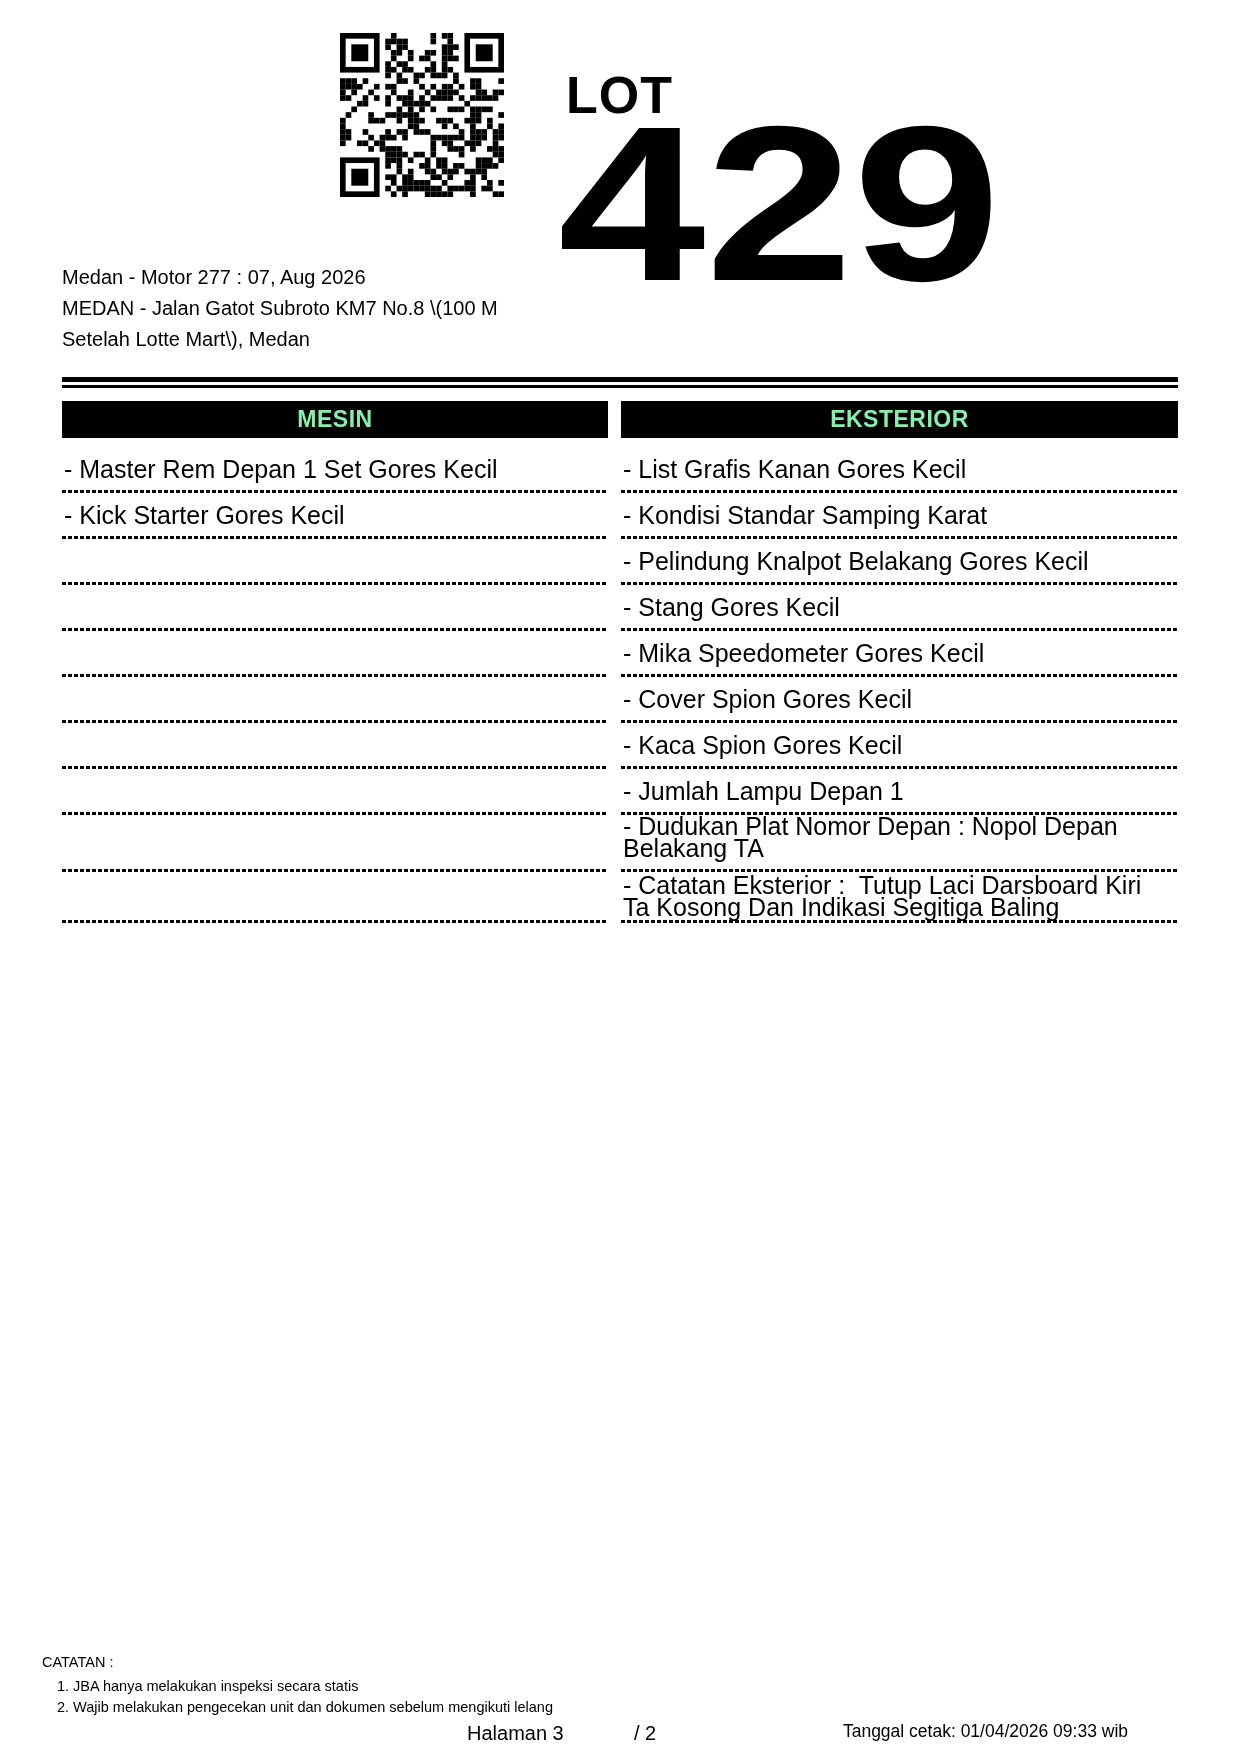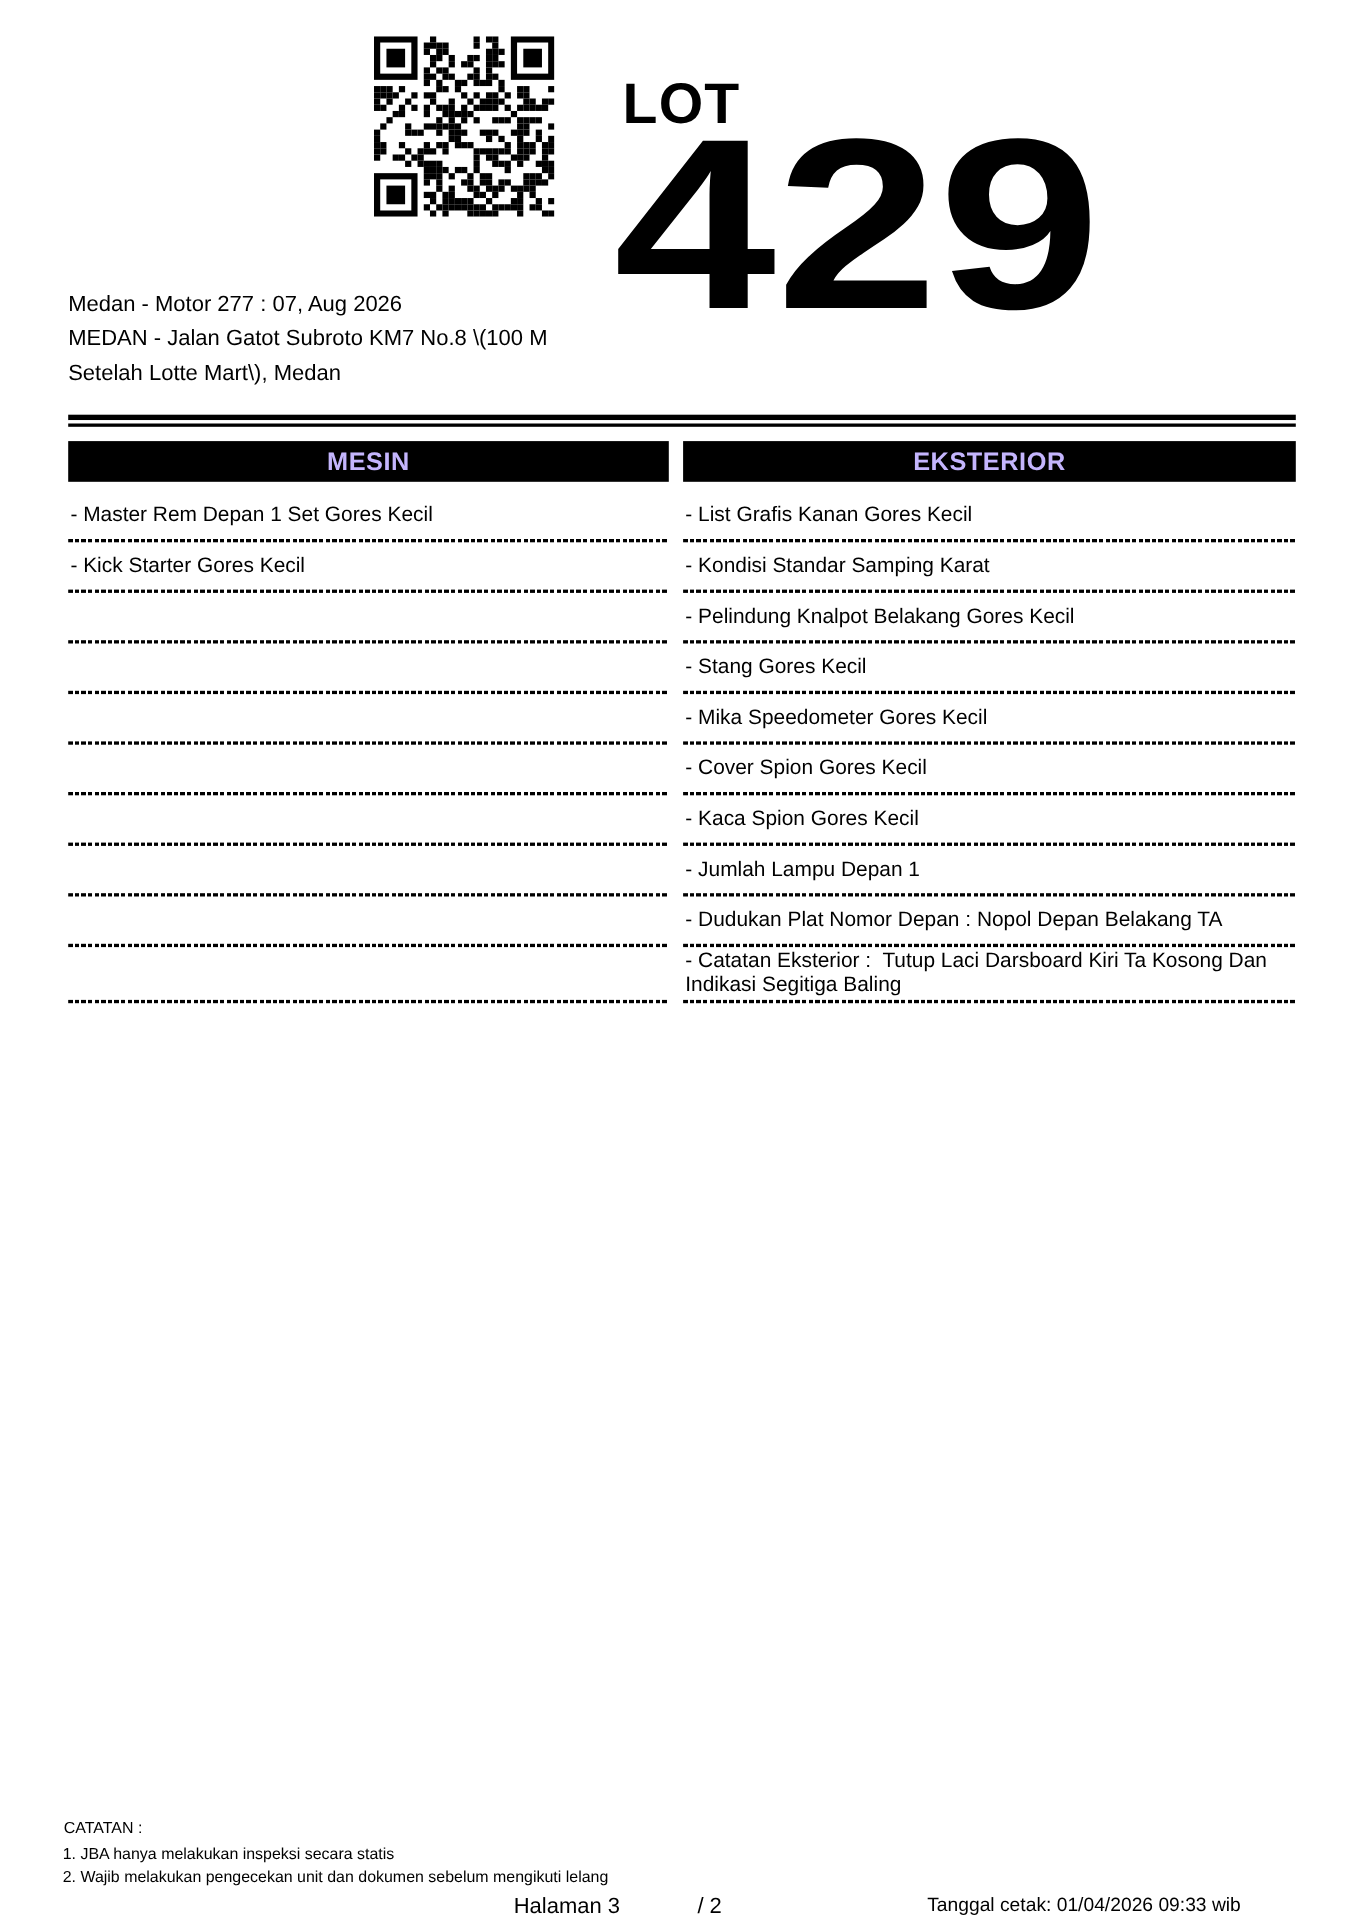--- a/index.html
+++ b/index.html
@@ -29,49 +29,49 @@
     position:absolute;left:62px;top:262px;width:470px;
     font-size:20px;line-height:31px;
   }
   
   #double-rule{position:absolute;left:62px;top:377px;width:1116px;height:11px;}
   #double-rule .thick{height:5px;background:#000;}
   #double-rule .gap{height:3px;background:#fff;}
   #double-rule .thin{height:3px;background:#000;}
   
   .colbar{
-    position:absolute;top:401px;height:37px;background:#000;color:#c4b5fd;
+    position:absolute;top:401px;height:37px;background:#000;color:#86efac;
     font-size:23px;font-weight:bold;line-height:37px;text-align:center;
     letter-spacing:0.5px;
   }
   #bar-mesin{left:62px;width:546px;}
   #bar-eksterior{left:621px;width:557px;}
   
   #rows{position:absolute;left:62px;top:438px;width:1116px;}
   .row{display:flex;min-height:46px;}
   .row.r1{min-height:55px;}
   .row.r10{min-height:51px;}
   .cell{
     box-sizing:border-box;position:relative;
     display:flex;align-items:flex-end;
     padding:0 4px 13px 2px;
-    font-size:19px;line-height:22px;
+    font-size:25px;line-height:22px;
     white-space:pre-wrap;
   }
   .cell::after{
     content:"";position:absolute;left:0;right:0;bottom:0;height:3px;
     background:repeating-linear-gradient(to right,#000 0 4px,transparent 4px 6px);
   }
   .cell.left{width:546px;}
   .colgap{width:13px;}
   .cell.right{width:557px;}
   .row.r10 .cell{padding-bottom:5px;}
   
   #notes{position:absolute;left:42px;top:1652px;font-size:14.5px;line-height:21px;}
-  #notes .title{margin-bottom:3px;margin-left:16px;}
+  #notes .title{margin-bottom:3px;}
   #notes .note{margin-left:15px;}
   #page-num{position:absolute;left:467px;top:1722px;font-size:20px;}
   #page-total{position:absolute;left:634px;top:1722px;font-size:20px;}
   #print-date{position:absolute;right:56px;top:1721px;font-size:17.5px;}
 </style>
 </head>
 <body>
 
 <div id="page">
 

